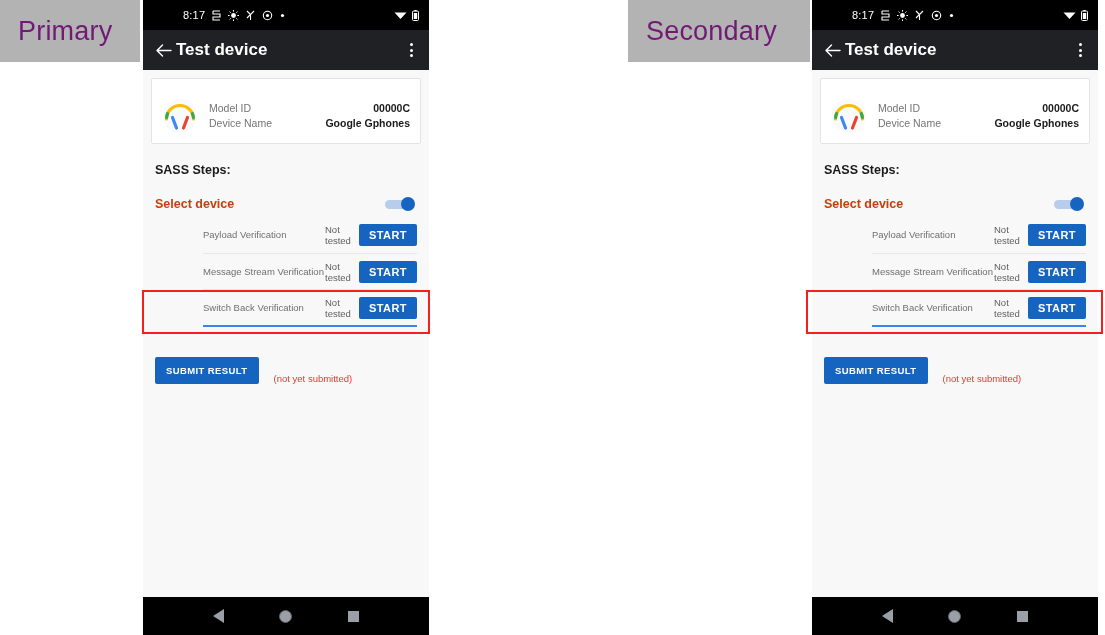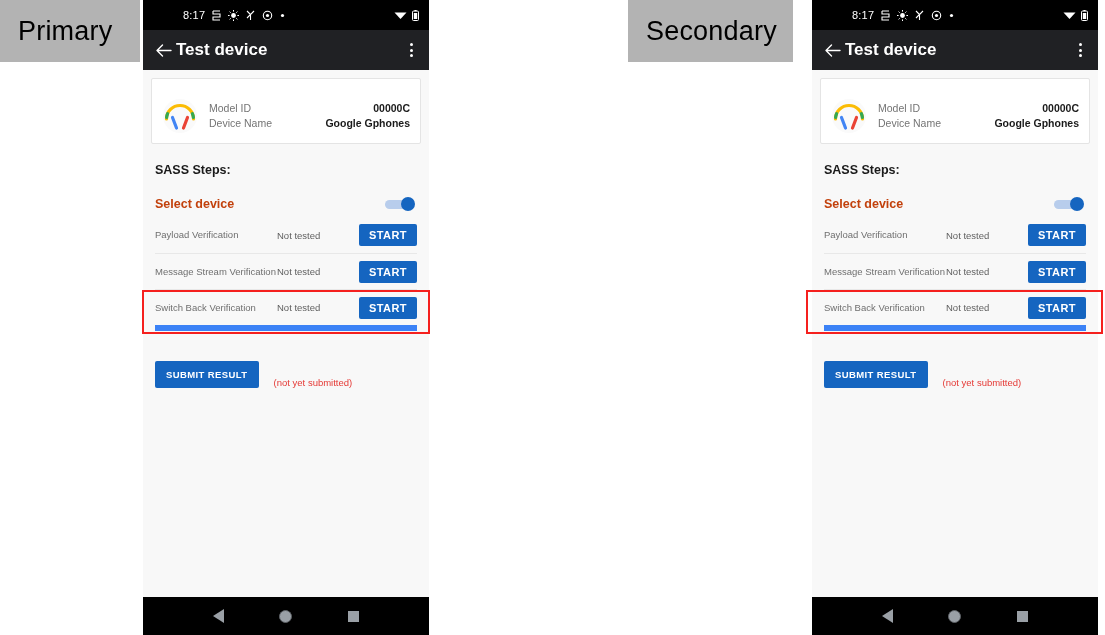--- a/index.html
+++ b/index.html
@@ -13,31 +13,31 @@
     width: 1105px;
     height: 635px;
     background: #ffffff;
     overflow: hidden;
   }
 
   
   .role-label {
     position: absolute;
     background: #b3b3b3;
-    color: #000000;
+    color: #701a75;
     font-size: 27px;
     font-family: "Liberation Sans", sans-serif;
     display: flex;
     align-items: center;
     padding-left: 18px;
     letter-spacing: 0.2px;
     box-sizing: border-box;
   }
   #label-primary   { left: 0px;   top: 0px; width: 140px; height: 62px; }
-  #label-secondary { left: 628px; top: 0px; width: 165px; height: 62px; }
+  #label-secondary { left: 628px; top: 0px; width: 182px; height: 62px; }
 
   
   .phone {
     position: absolute;
     top: 0px;
     width: 286px;
     height: 635px;
     background: #f8f8f8;
     overflow: hidden;
     box-sizing: border-box;
@@ -214,21 +214,22 @@
     color: #ffffff;
     font-size: 11px;
     font-weight: bold;
     letter-spacing: 0.4px;
     border: none;
     border-radius: 2px;
     cursor: pointer;
     font-family: "Liberation Sans", sans-serif;
   }
   .steps-bottom-rule {
-    border-bottom: 6px solid #3b82f6;
+    border-bottom: 2px solid #3b82f6;
+    margin-left: 48px;
   }
 
   
   .submit-row {
     display: flex;
     align-items: flex-end;
     margin-top: 30px;
   }
   .submit-btn {
     background: #1565c0;

